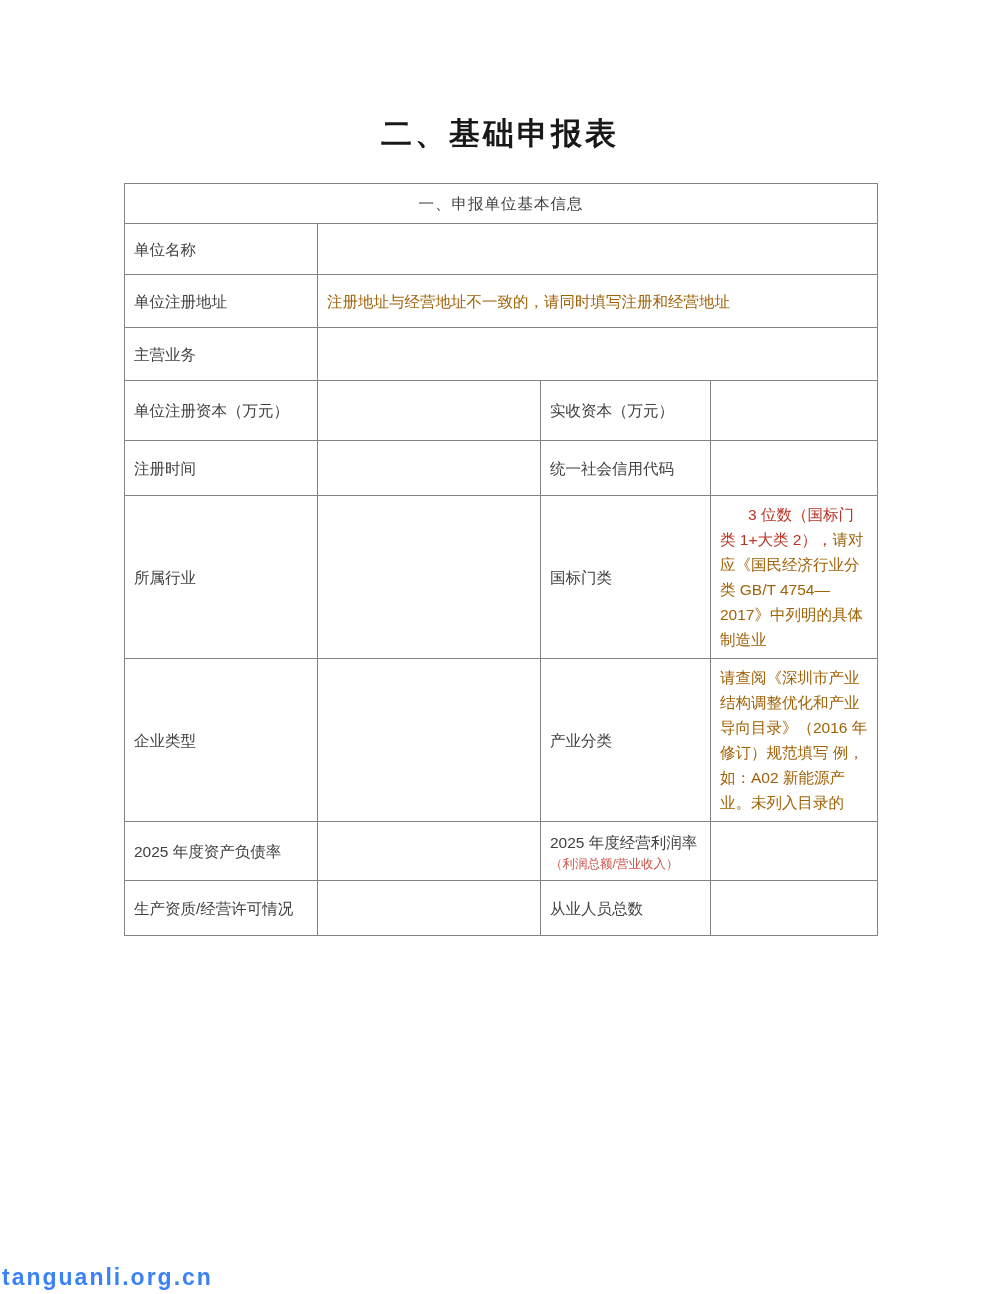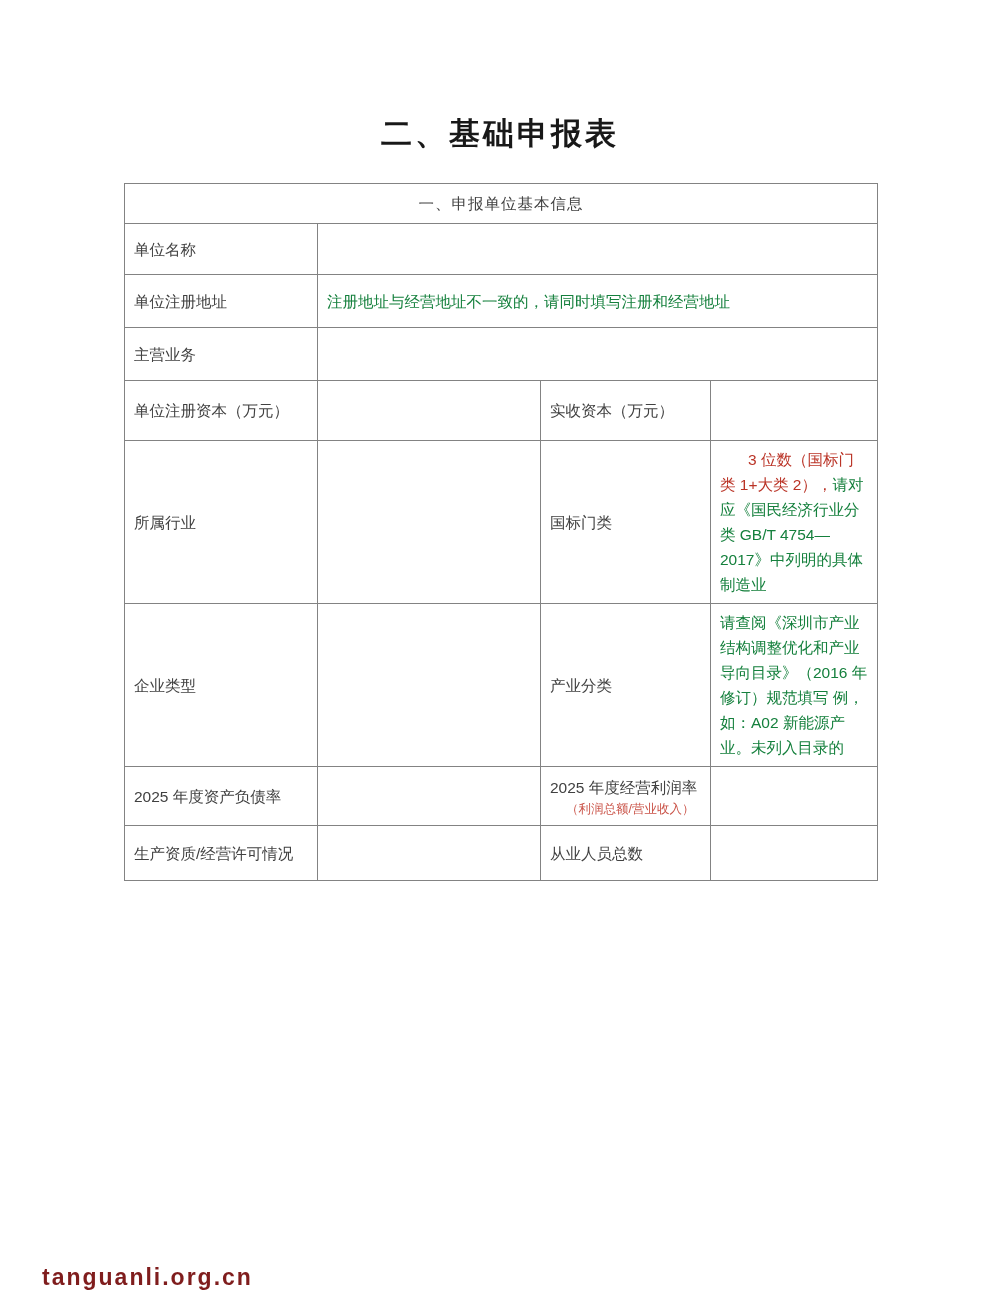--- a/index.html
+++ b/index.html
@@ -40,43 +40,41 @@
     line-height: 25px;
     overflow: hidden;
   }
   td.head-cell {
     text-align: center;
     font-weight: normal;
     color: #262626;
     font-size: 15.5px;
     letter-spacing: 1px;
   }
-  .hint-blue { color: #15803d; text-align: center; }
+  .hint-blue { color: #a16207; text-align: center; }
   .hint-red  { color: #ba3326; margin-left: 28px; }
   td.dense {
     padding: 3px 7px;
     line-height: 25.5px;
     vertical-align: middle;
   }
   .sub-red {
     color: #ca5348;
     font-size: 12.5px;
     line-height: 16px;
     margin-top: 1px;
-    margin-left: 16px;
   }
   .watermark {
     position: absolute;
     left: 2px;
     top: 1264px;
     font-size: 23px;
     font-weight: bold;
-    color: #7f1d1d;
+    color: #3b82f6;
     letter-spacing: 2px;
-    margin-left: 40px;
   }
 </style>
 </head>
 <body>
 
 <div class="page">
 
   <div class="doc-title">二、基础申报表</div>
 
   <table class="form">
@@ -109,20 +107,26 @@
       <td colspan="3"></td>
     </tr>
 
     <tr style="height:60px">
       <td>单位注册资本（万元）</td>
       <td></td>
       <td>实收资本（万元）</td>
       <td></td>
     </tr>
 
+    <tr style="height:55px">
+      <td>注册时间</td>
+      <td></td>
+      <td>统一社会信用代码</td>
+      <td></td>
+    </tr>
 
     <tr style="height:139px">
       <td>所属行业</td>
       <td></td>
       <td>国标门类</td>
       <td class="dense">
         <span class="hint-red">3 位数（国标门类 1+大类 2），</span><span class="hint-blue">请对应《国民经济行业分类 GB/T 4754—2017》中列明的具体制造业</span>
       </td>
     </tr>
 

